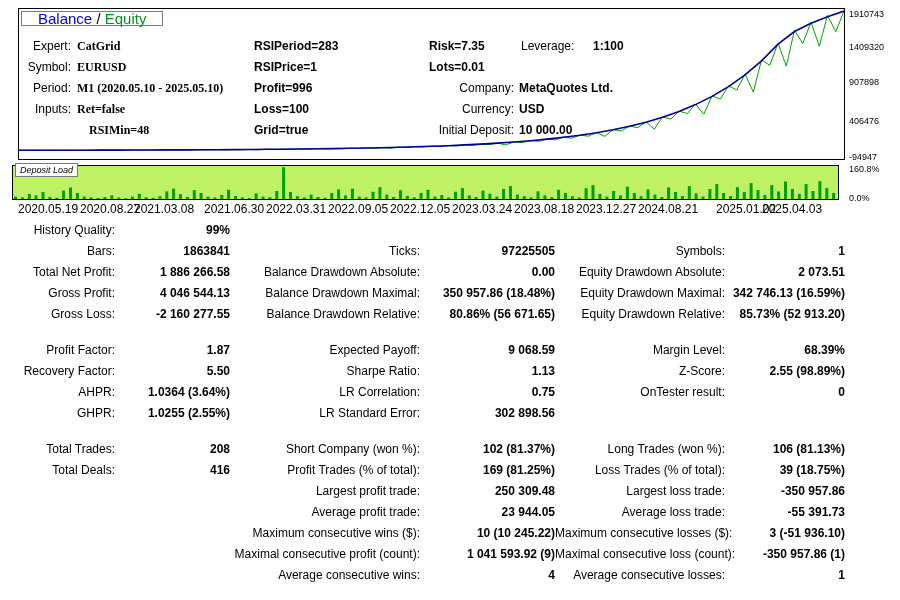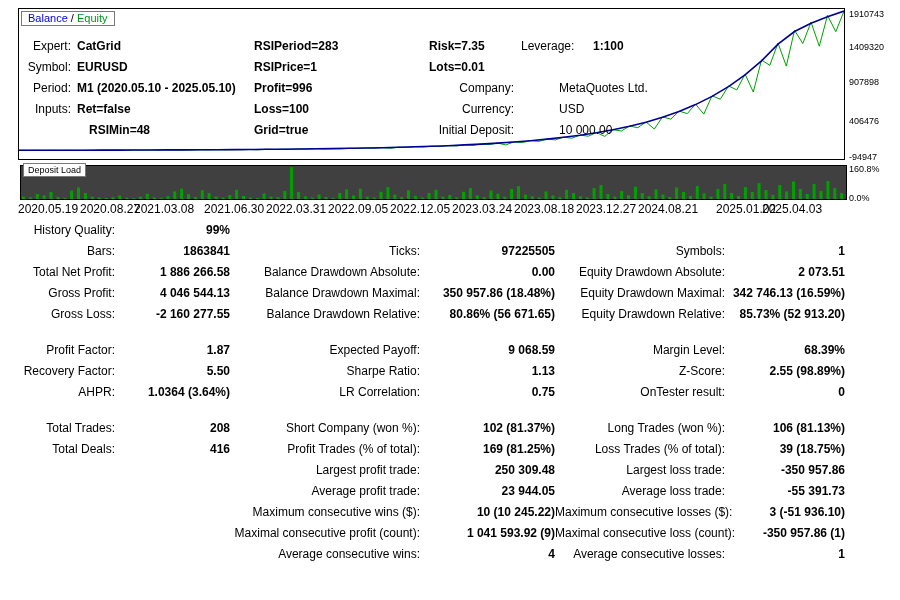--- a/index.html
+++ b/index.html
@@ -1,45 +1,45 @@
 <!DOCTYPE html>
 <html><head>
 <meta charset="utf-8">
 <style>
   html,body{margin:0;padding:0;background:#fff;}
   body{font-family:"Liberation Sans",sans-serif;color:#000;}
   .page{position:relative;width:900px;height:600px;background:#fff;overflow:hidden;}
 
   
   .main-chart{position:absolute;left:18px;top:8px;width:825px;height:150px;border:1px solid #000;background:#fff;}
-  .legend-box{position:absolute;left:2px;top:2px;background:#fff;border:1px solid #7a7a7a;padding:1px 6px;font-size:11px;line-height:11px;z-index:3;}
+  .legend-box{position:absolute;left:2px;top:2px;background:#fff;border:1px solid #7a7a7a;padding:1px 16px;font-size:15px;line-height:11px;z-index:3;}
   .lb{color:#0000dc;}
   .lsep{color:#000;}
   .le{color:#00951e;}
 
   
   .info{position:absolute;left:0;top:0;width:825px;height:150px;font-size:12px;z-index:2;}
   .irow{position:absolute;left:0;width:825px;height:16px;line-height:15px;white-space:nowrap;}
   .ilbl{position:absolute;left:4px;width:48px;text-align:right;}
-  .ival{position:absolute;left:58px;font-weight:bold;}
+  .ival{position:absolute;left:58px;font-weight:bold;font-family:Liberation Serif, serif;}
   .ival.indent{left:70px;}
   .iparam{position:absolute;left:235px;font-weight:bold;}
   .iparam2{position:absolute;left:410px;font-weight:bold;}
   .irlbl{position:absolute;left:330px;width:165px;text-align:right;}
-  .irval{position:absolute;left:500px;font-weight:normal;margin-left:40px;}
+  .irval{position:absolute;left:500px;font-weight:bold;}
   .ilevl{position:absolute;left:502px;}
   .ilevv{position:absolute;left:574px;font-weight:bold;}
 
   
   .ylab{position:absolute;left:849px;width:50px;font-size:9px;line-height:10px;white-space:nowrap;}
   .dlab{position:absolute;left:849px;width:50px;font-size:9px;line-height:10px;white-space:nowrap;}
   .xlab{position:absolute;top:202px;font-size:12px;white-space:nowrap;}
 
   
-  .dep-chart{position:absolute;left:20px;top:165px;width:825px;height:33px;border:1px solid #000;background:#404040;}
+  .dep-chart{position:absolute;left:12px;top:165px;width:825px;height:33px;border:1px solid #000;background:#bef264;font-style:italic;}
   .dep-label{position:absolute;left:2px;top:-3px;background:#fff;border:1px solid #7a7a7a;padding:0 4px;font-size:9px;line-height:12px;z-index:3;}
 
   
   .stats{position:absolute;left:0;top:220px;width:900px;font-size:12px;}
   .stat-row{display:flex;height:21px;line-height:21px;white-space:nowrap;}
   .stat-spacer{height:15px;}
   .sl{text-align:right;}
   .sv{text-align:right;font-weight:bold;}
   .sl.w0{width:115px;}
   .sv.w0{width:115px;}
@@ -291,20 +291,28 @@
         <div class="sv w2">2.55 (98.89%)</div>
       </div>
       <div class="stat-row">
         <div class="sl w0">AHPR:</div>
         <div class="sv w0">1.0364 (3.64%)</div>
         <div class="sl w1">LR Correlation:</div>
         <div class="sv w1">0.75</div>
         <div class="sl w2">OnTester result:</div>
         <div class="sv w2">0</div>
       </div>
+      <div class="stat-row">
+        <div class="sl w0">GHPR:</div>
+        <div class="sv w0">1.0255 (2.55%)</div>
+        <div class="sl w1">LR Standard Error:</div>
+        <div class="sv w1">302 898.56</div>
+        <div class="sl w2"></div>
+        <div class="sv w2"></div>
+      </div>
       <div class="stat-spacer"></div>
       <div class="stat-row">
         <div class="sl w0">Total Trades:</div>
         <div class="sv w0">208</div>
         <div class="sl w1">Short Company (won %):</div>
         <div class="sv w1">102 (81.37%)</div>
         <div class="sl w2">Long Trades (won %):</div>
         <div class="sv w2">106 (81.13%)</div>
       </div>
       <div class="stat-row">

